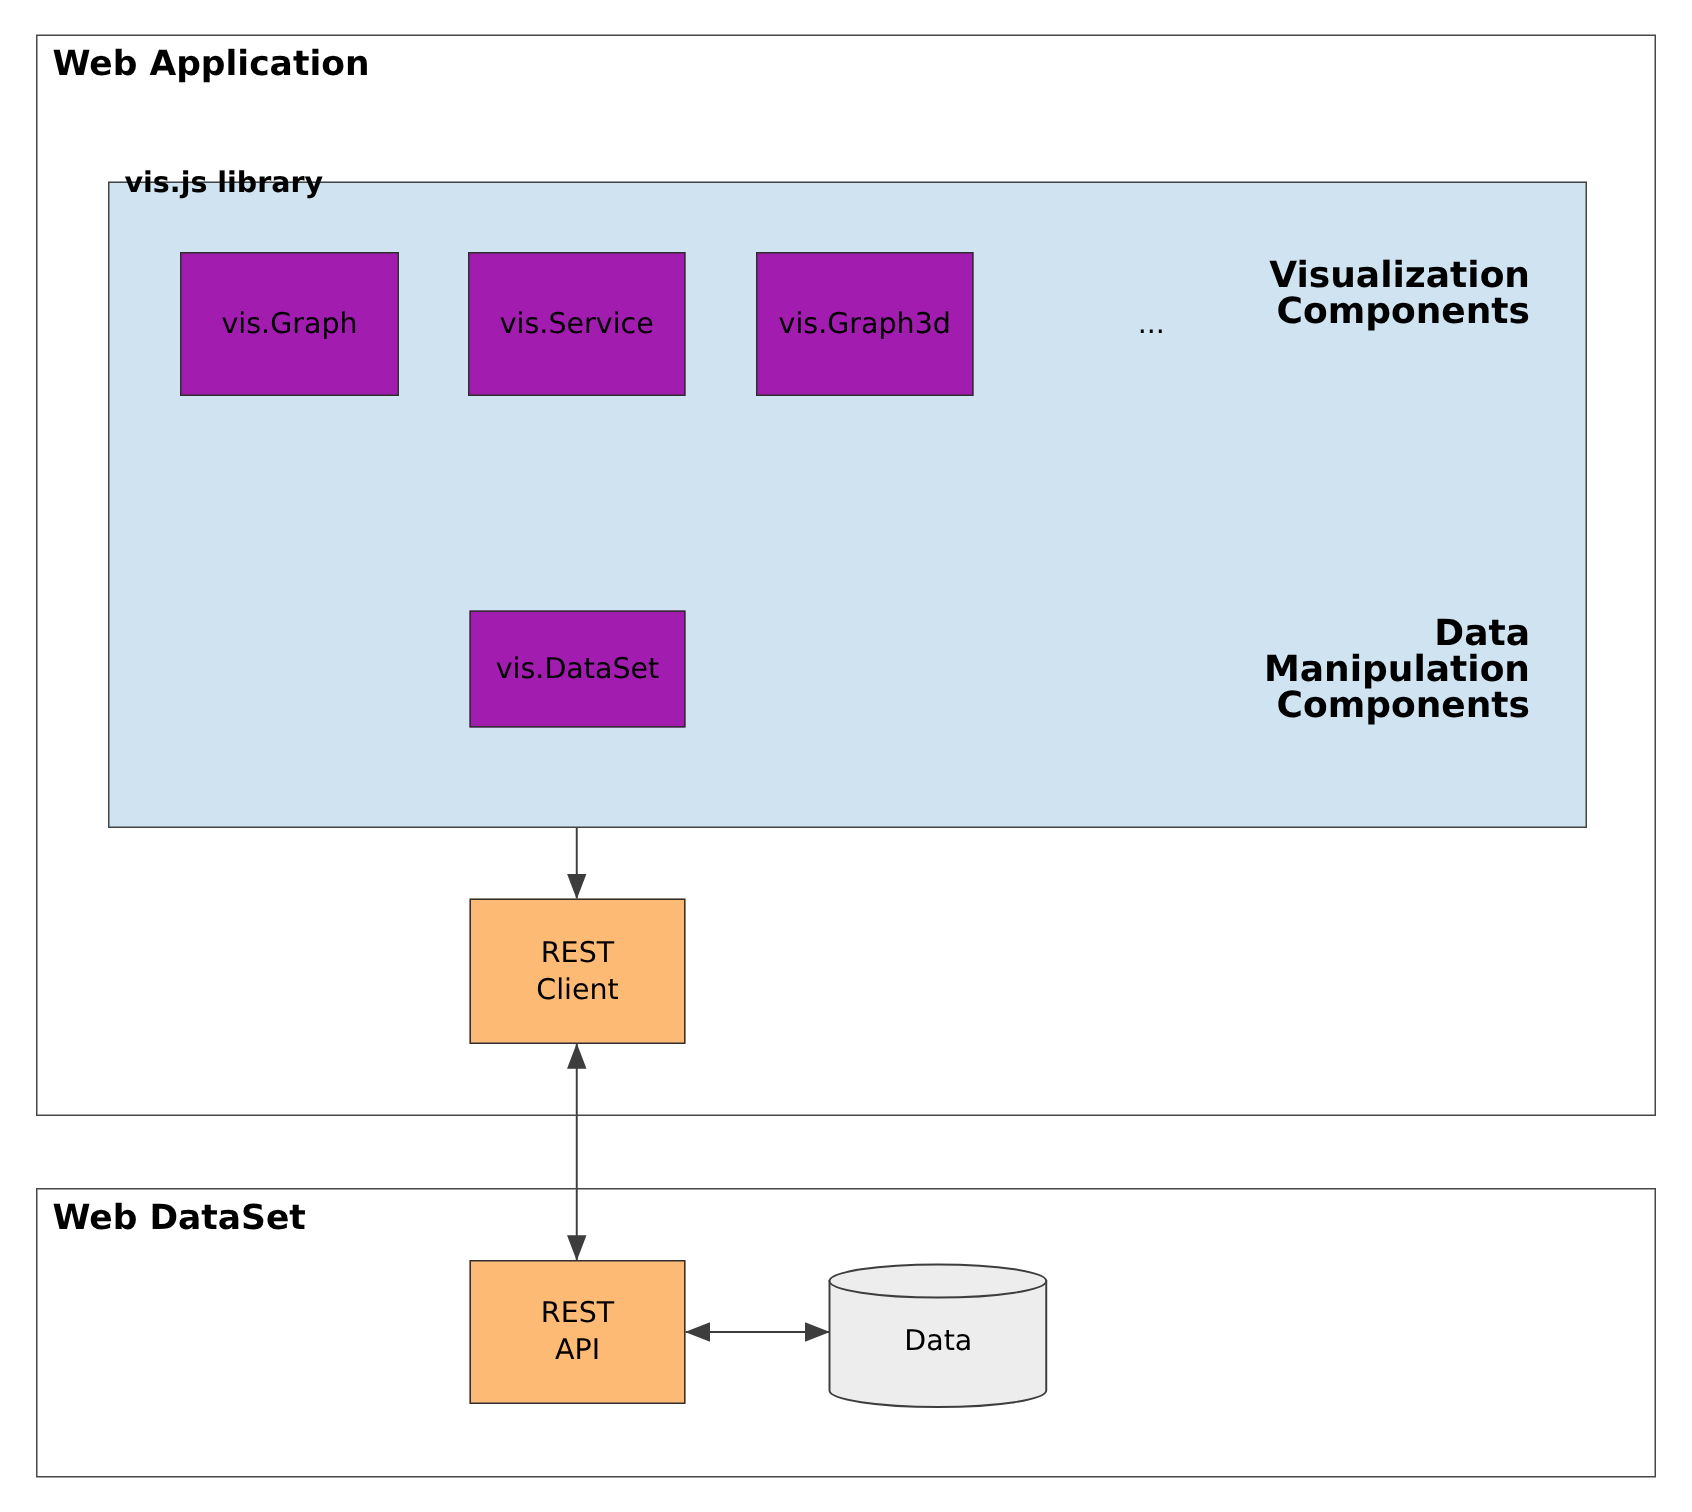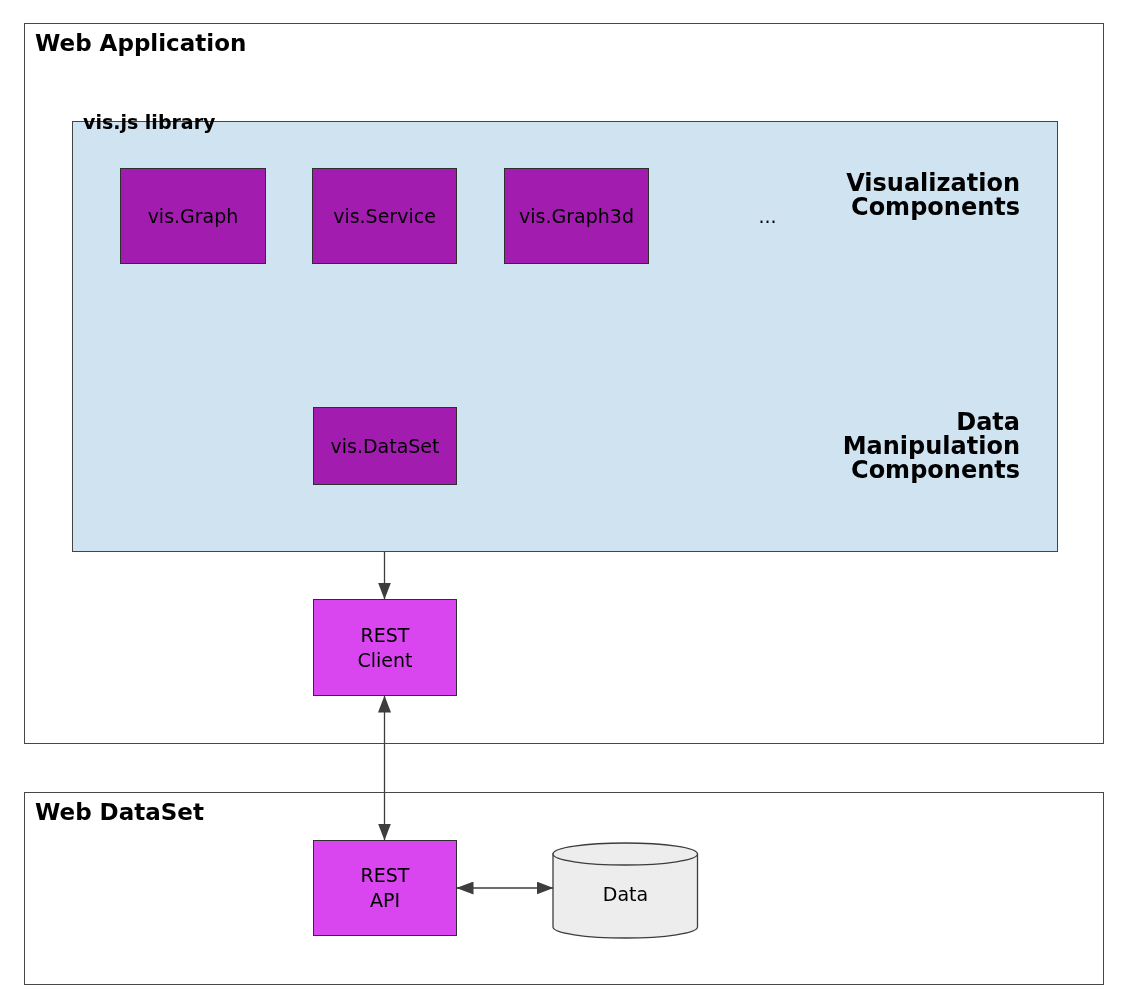--- a/index.html
+++ b/index.html
@@ -4,21 +4,21 @@
 <style>
   html,body{margin:0;padding:0;background:#fff;}
   body{font-family:"DejaVu Sans",sans-serif;color:#000;}
   #canvas{position:relative;width:1128px;height:1008px;background:#fff;overflow:hidden;}
   #diagram-svg{position:absolute;left:0;top:0;z-index:1;}
   .abs{position:absolute;box-sizing:border-box;}
   .frame{border:1px solid #474747;background:transparent;z-index:2;}
   .library-box{background:#cfe3f1;border:1px solid #444;z-index:2;}
   .node{border:1px solid #2f2f2f;background:#a21caf;display:flex;align-items:center;justify-content:center;
         font-size:19px;line-height:25px;text-align:center;z-index:4;}
-  .node.gray{background:#d946ef;}
+  .node.gray{background:#fdba74;}
   .node.ghost{border:none;background:transparent;}
   .multiline{white-space:pre-line;}
   .title{font-weight:bold;font-size:23px;line-height:26px;z-index:5;}
   .sublabel{font-weight:bold;font-size:19px;line-height:24px;z-index:5;}
   .side-label{font-weight:bold;font-size:24px;line-height:24px;text-align:right;width:200px;z-index:3;}
   .cyl-label{display:flex;align-items:center;justify-content:center;font-size:19px;z-index:4;}
 </style>
 </head>
 <body>
 

